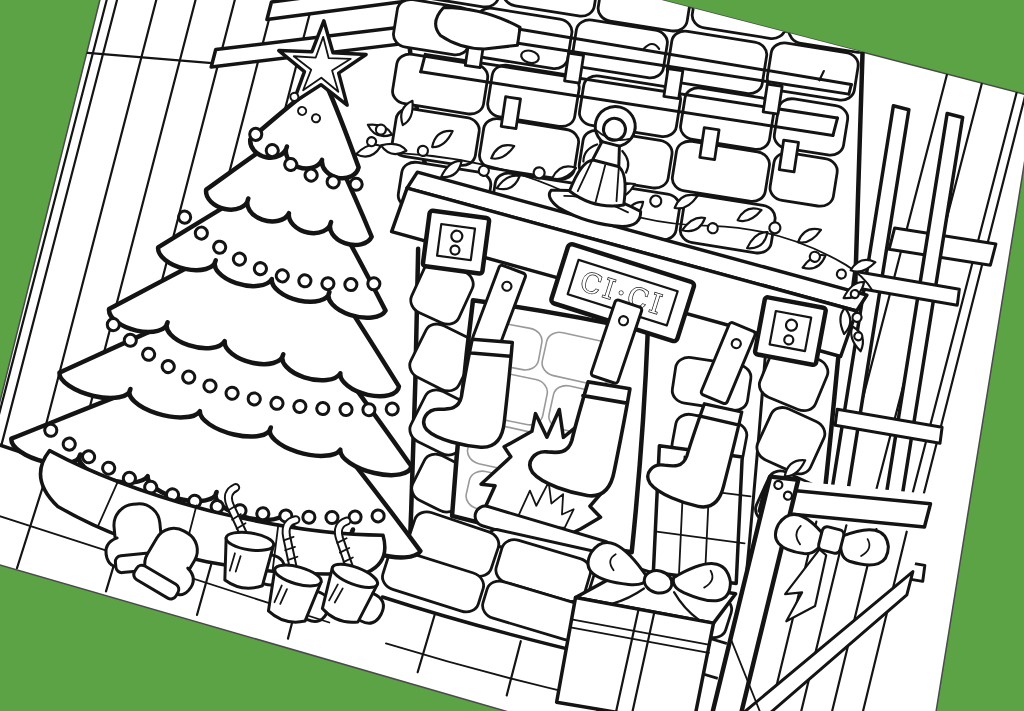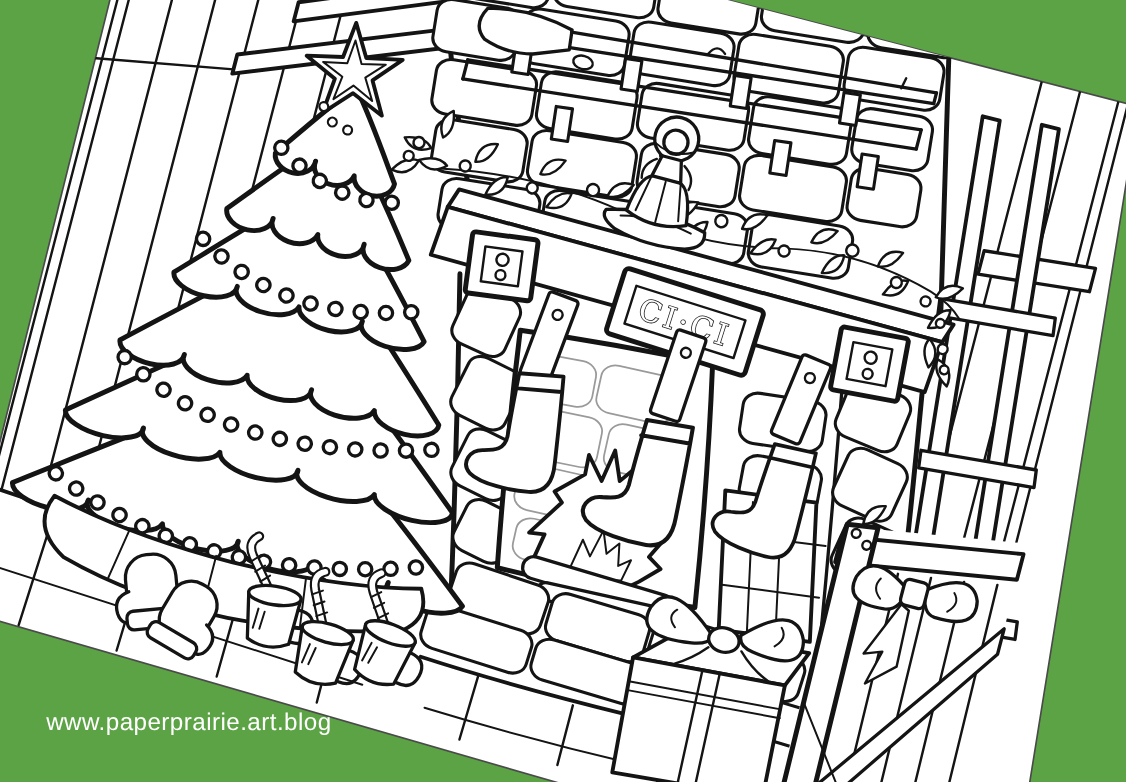--- a/index.html
+++ b/index.html
@@ -404,14 +404,13 @@
         <ellipse class="lnW" cx="688" cy="564" rx="14" ry="11"></ellipse>
         <path class="ln thin" d="M640,548 Q632,556 642,564 M736,540 Q744,548 734,558"></path>
         <path class="ln t2" d="M676,574 Q664,588 650,596 M706,570 Q720,584 736,590"></path>
       </g>
     </g>
 
   </g>
   </g>
 </svg>
 
-<div class="watermark">www.paperprairie.art.blog</div>
 </div>
 
 </body></html>

